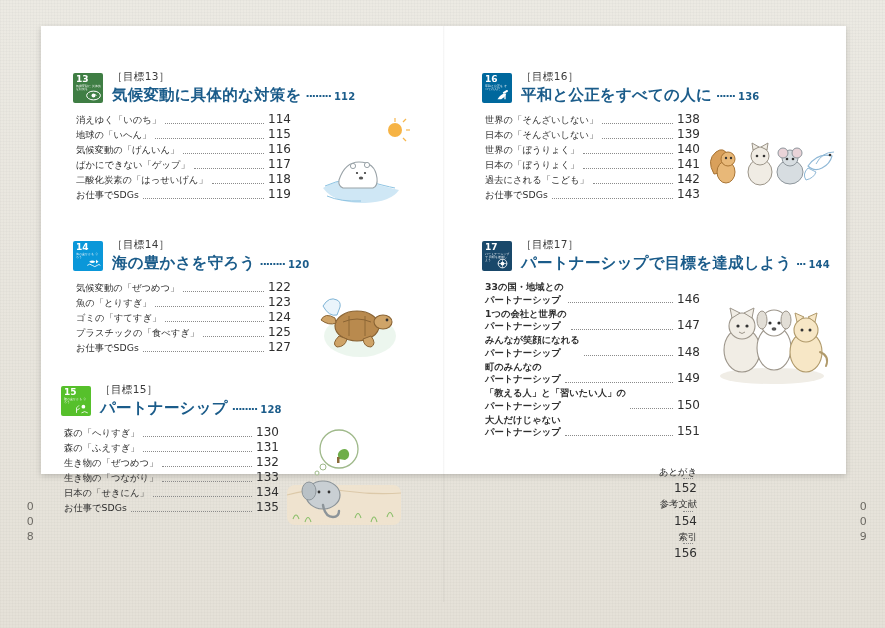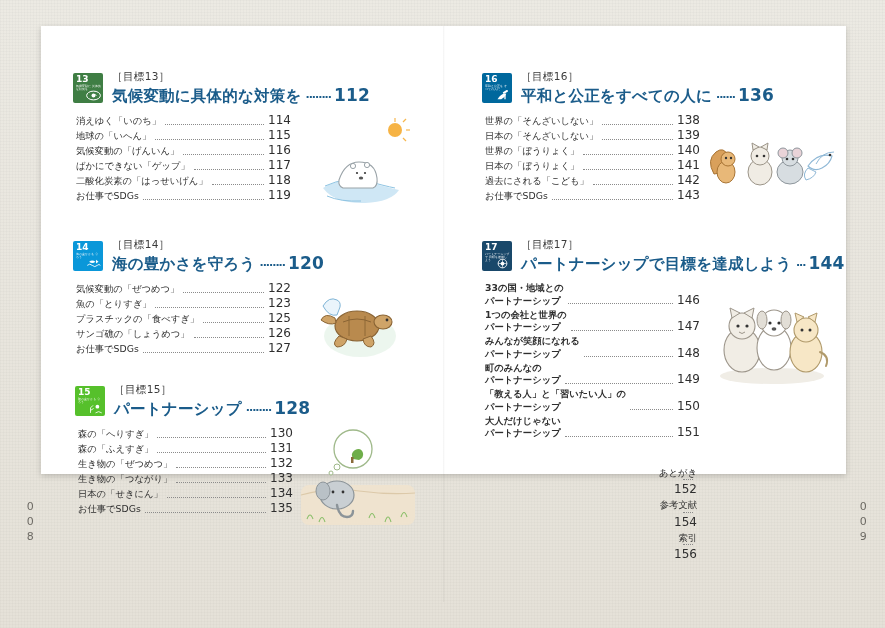--- a/index.html
+++ b/index.html
@@ -58,21 +58,21 @@
     font-family:"DejaVu Sans","Liberation Sans",sans-serif;
   }
   .title{
     font-size:15.5px;font-weight:bold;color:#1b5c8a;letter-spacing:0.2px;
     display:flex;align-items:baseline;
   }
   .title .t-main{white-space:nowrap;}
   .title .t-leader{
     flex:0 0 auto;color:#1b5c8a;font-size:11px;letter-spacing:-1px;margin:0 3px 0 4px;
   }
-  .title .t-page{font-size:17px;font-weight:bold;color:#1b5c8a;}
+  .title .t-page{font-size:10px;font-weight:bold;color:#1b5c8a;}
 
   .entries{margin:7px 0 0 3px;}
   .entry{
     display:flex;align-items:flex-end;font-size:9.3px;color:#2e2e2e;
     line-height:13.5px;margin-bottom:1.5px;
   }
   .entry .e-label{white-space:nowrap;}
   .entry .e-dots{
     flex:1;border-bottom:1px dotted #8b8b8b;margin:0 4px 3px 4px;min-width:10px;
   }
@@ -202,28 +202,28 @@
             <span class="e-label">気候変動の「ぜつめつ」</span>
             <span class="e-dots"></span>
             <span class="e-page">122</span>
           </div>
         <div class="entry">
             <span class="e-label">魚の「とりすぎ」</span>
             <span class="e-dots"></span>
             <span class="e-page">123</span>
           </div>
         <div class="entry">
+            <span class="e-label">ゴミの「すてすぎ」</span>
+            <span class="e-dots"></span>
+            <span class="e-page">124</span>
+          </div>
+        <div class="entry">
             <span class="e-label">プラスチックの「食べすぎ」</span>
             <span class="e-dots"></span>
             <span class="e-page">125</span>
-          </div>
-        <div class="entry">
-            <span class="e-label">サンゴ礁の「しょうめつ」</span>
-            <span class="e-dots"></span>
-            <span class="e-page">126</span>
           </div>
         <div class="entry">
             <span class="e-label">お仕事でSDGs</span>
             <span class="e-dots"></span>
             <span class="e-page">127</span>
           </div>
       </div>
       <div class="art" style="left:232px;top:46px;">
         <svg width="110" height="80" viewBox="0 0 110 80">
           <ellipse cx="55" cy="52" rx="36" ry="21" fill="#dff0e3" opacity="0.6"></ellipse>
@@ -233,21 +233,21 @@
           <ellipse cx="78" cy="38" rx="9" ry="7" fill="#cfa468" stroke="#8a6434" stroke-width="1.1"></ellipse>
           <circle cx="82" cy="36" r="1.4" fill="#333"></circle>
           <path d="M30 34 q-10-6 -14 2 q8 6 15 3z" fill="#cfa468" stroke="#8a6434" stroke-width="1"></path>
           <path d="M34 52 q-8 8 -2 11 q8 0 10 -8z" fill="#cfa468" stroke="#8a6434" stroke-width="1"></path>
           <path d="M66 52 q6 8 0 11 q-7 0 -8 -8z" fill="#cfa468" stroke="#8a6434" stroke-width="1"></path>
           <path d="M18 22 q6-10 14-6 q4 2 3 7 l-3 8 q-8 2 -14-9z" fill="#eaf4fb" stroke="#7fb4d6" stroke-width="1"></path>
         </svg>
       </div>
     </div>
 
-    <div class="goal" style="position:absolute;left:34px;top:357px;width:330px;">
+    <div class="goal" style="position:absolute;left:20px;top:357px;width:330px;">
       <div class="goal-head">
         <div class="badge" style="background:#56c02b;">
           <span class="bnum">15</span>
           <span class="btxt">陸の豊かさも
 守ろう</span>
           <span class="bicon">
             <svg viewBox="0 0 24 20">
                 <path d="M4 17 l0-8 M4 9 l4-4 M4 13 l5-3" stroke="#fff" stroke-width="1.3" fill="none"></path>
                 <circle cx="15" cy="7" r="3" fill="#fff"></circle>
                 <path d="M12 17 q5-4 10 0" fill="none" stroke="#fff" stroke-width="1.3"></path>

